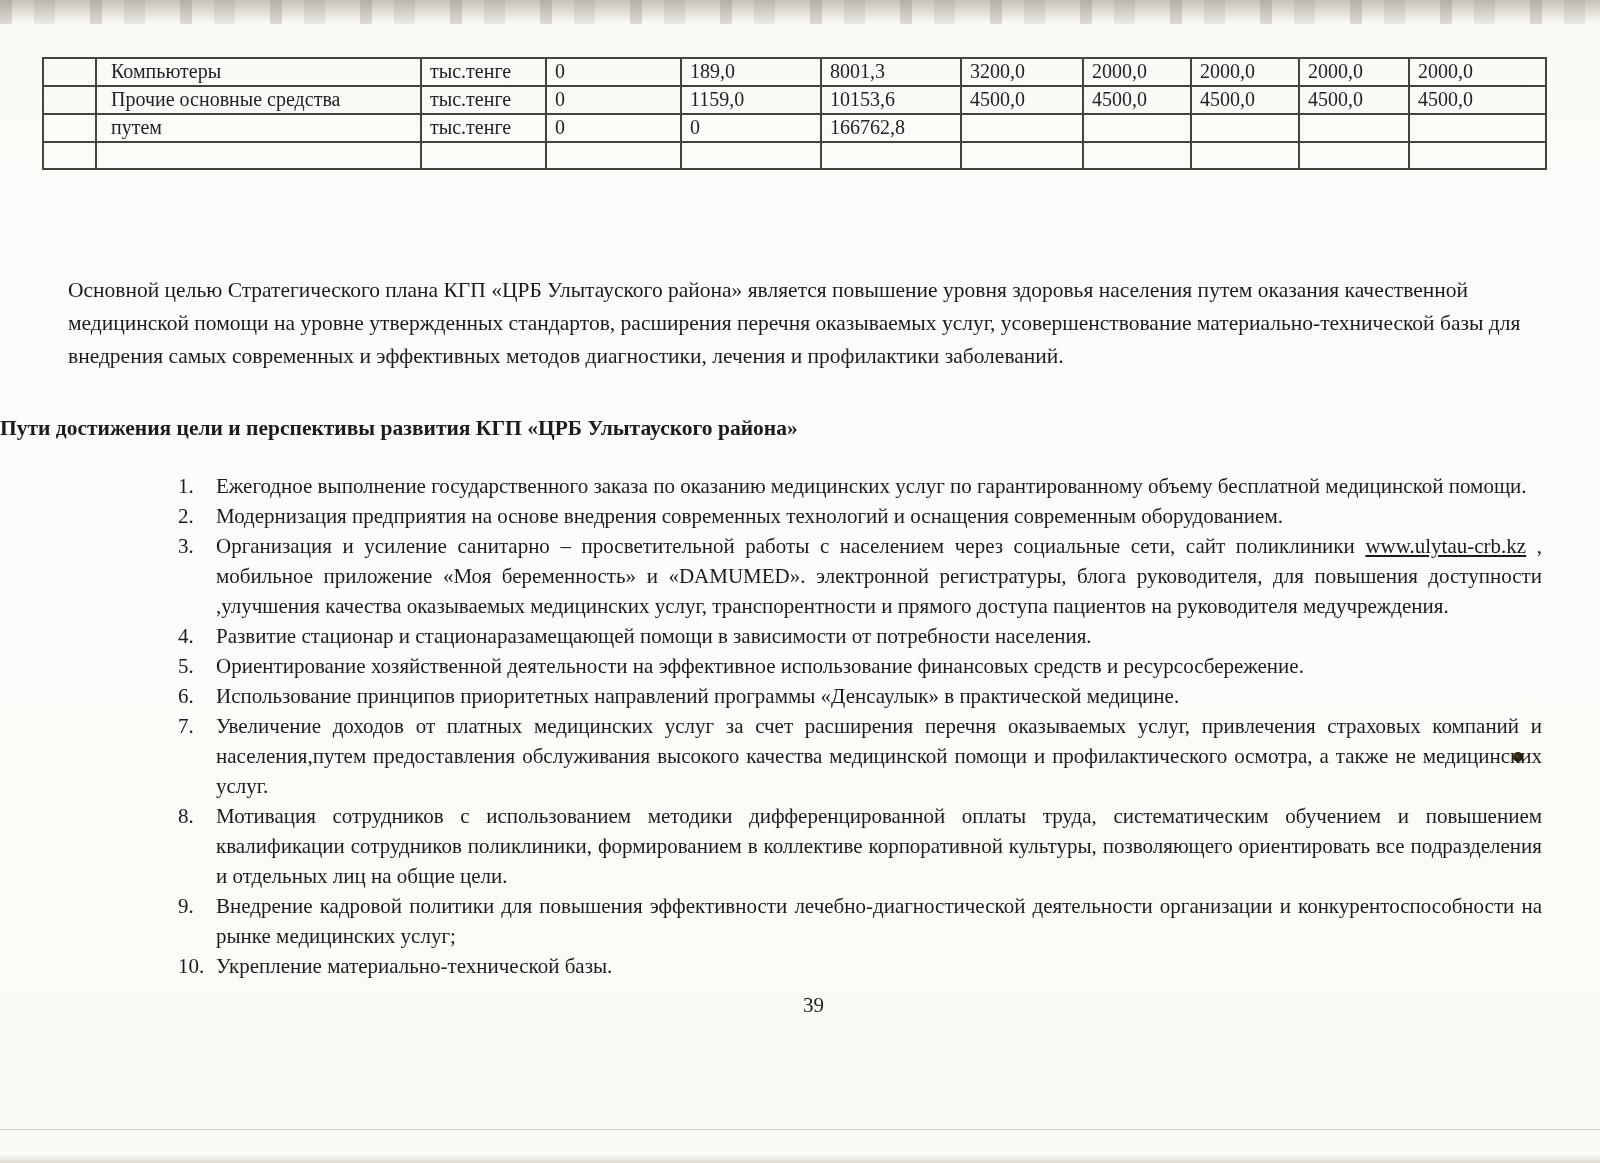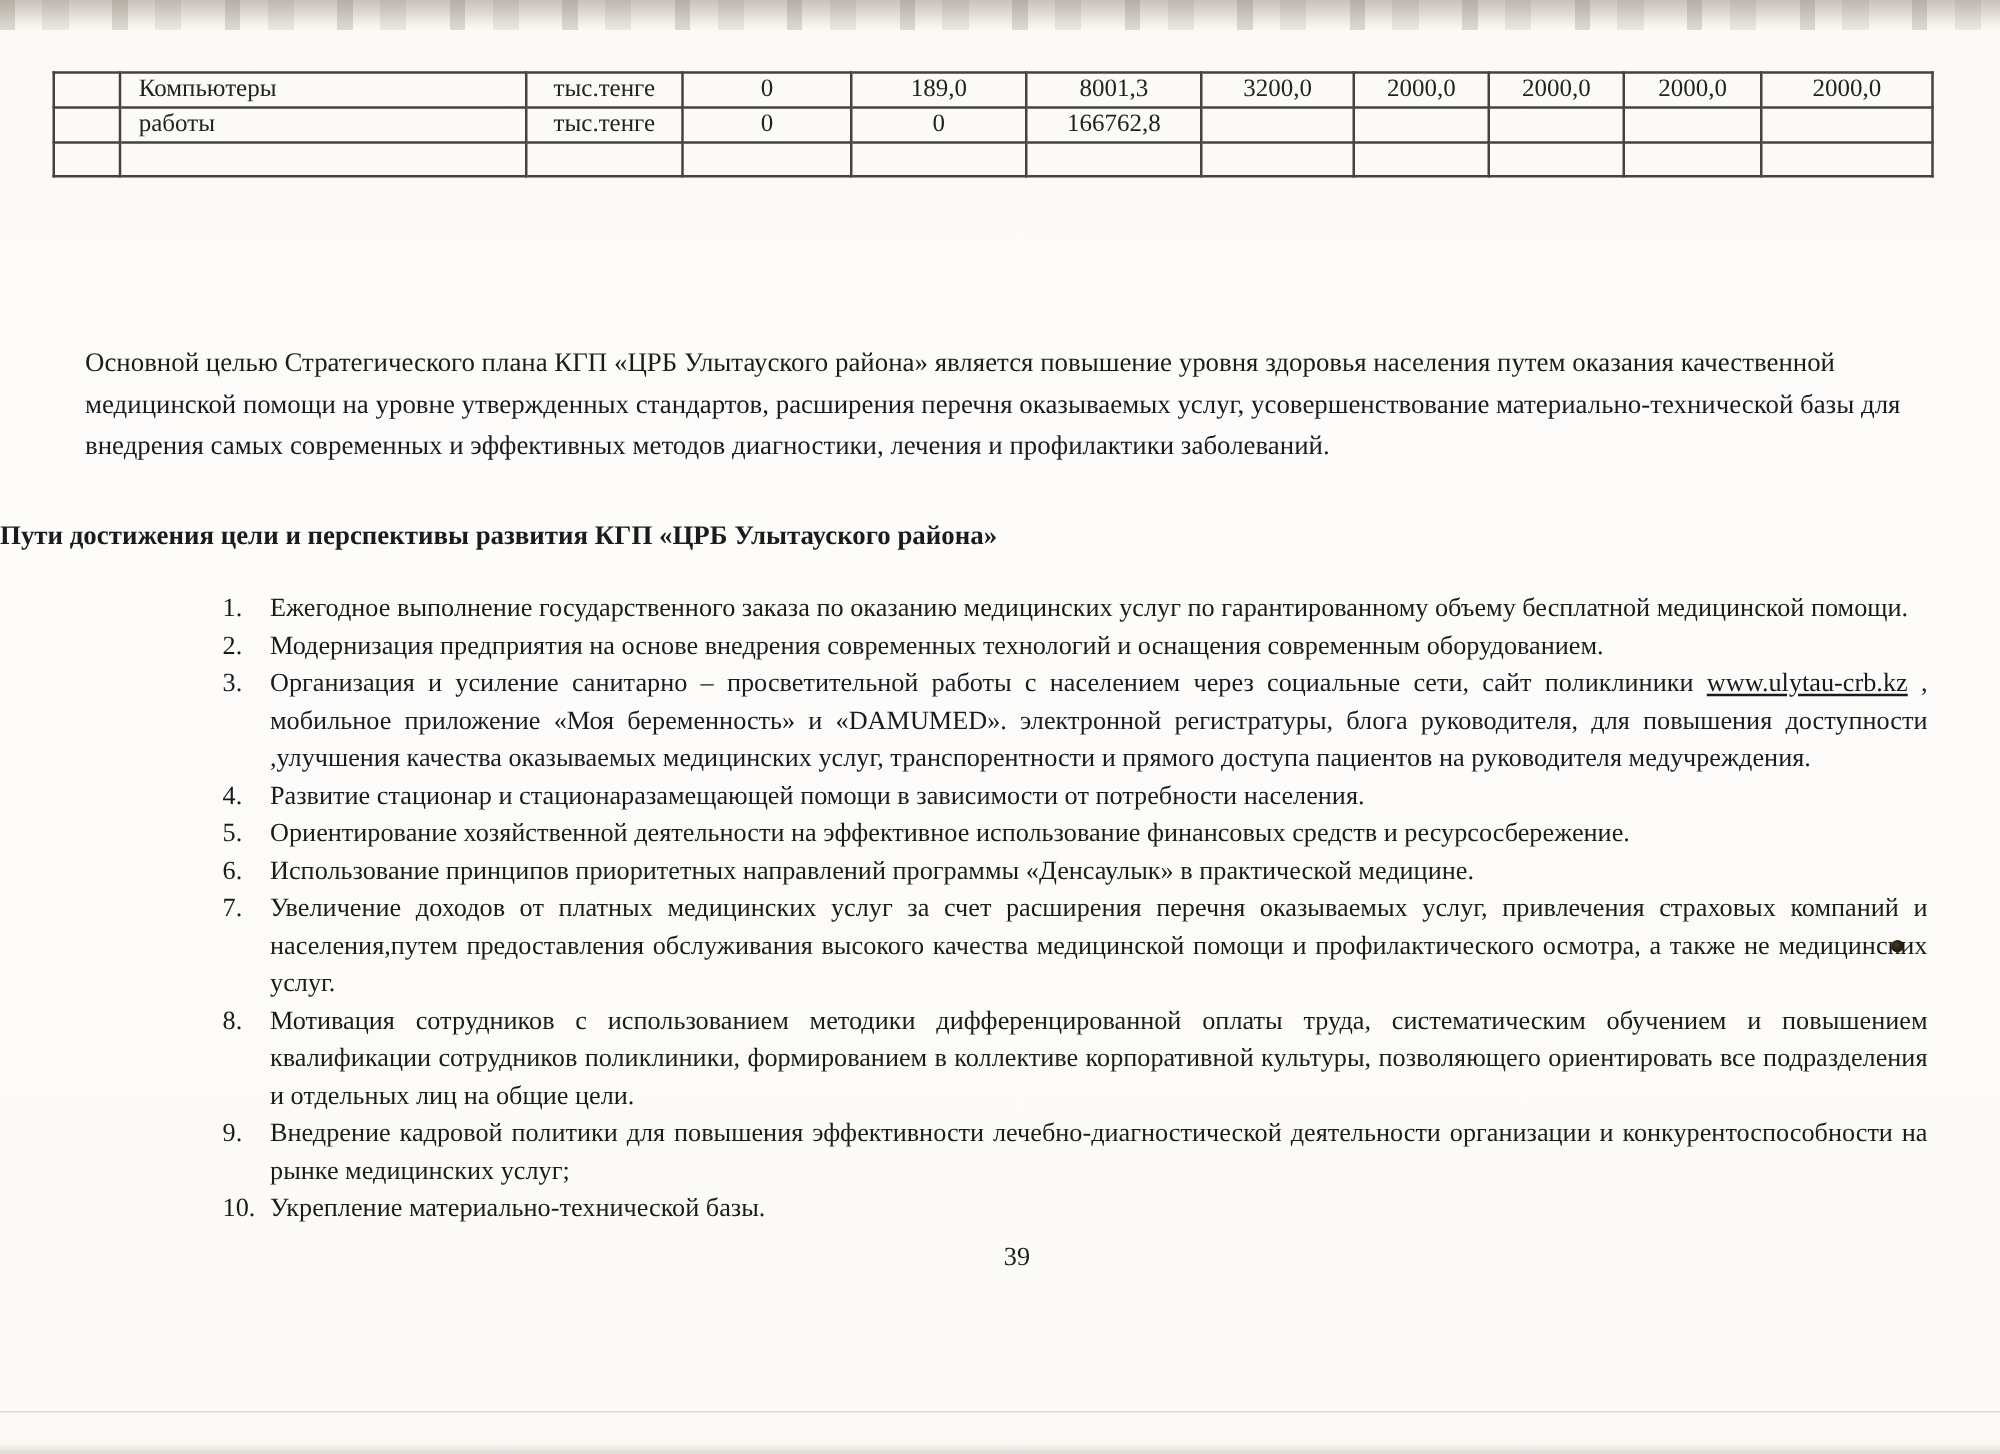--- a/index.html
+++ b/index.html
@@ -35,21 +35,21 @@
 
   
   .asset-table {
     position: absolute; left: 42px; top: 57px; width: 1503px;
     border-collapse: collapse; table-layout: fixed;
     font-size: 20px; color: #222;
   }
   .asset-table td {
     border: 2px solid #454340;
     padding: 1px 8px;
-    text-align: center; vertical-align: top;
+    text-align: left; vertical-align: top;
     overflow: hidden; white-space: nowrap;
   }
   .asset-table td.c-name { text-align: left; padding-left: 14px; white-space: normal; }
   .asset-table tr.r-std  { height: 28px; }
   .asset-table tr.r-tall { height: 56px; }
   .asset-table tr.r-end  { height: 27px; }
 
   
   .intro {
     position: absolute; left: 52px; top: 258px; width: 1466px;
@@ -108,21 +108,34 @@
       <td>189,0</td>
       <td>8001,3</td>
       <td>3200,0</td>
       <td>2000,0</td>
       <td>2000,0</td>
       <td>2000,0</td>
       <td>2000,0</td>
     </tr>
     <tr class="r-std">
       <td class="c-idx"></td>
-      <td class="c-name">работы</td>
+      <td class="c-name">Прочие основные средства</td>
+      <td>тыс.тенге</td>
+      <td>0</td>
+      <td>1159,0</td>
+      <td>10153,6</td>
+      <td>4500,0</td>
+      <td>4500,0</td>
+      <td>4500,0</td>
+      <td>4500,0</td>
+      <td>4500,0</td>
+    </tr>
+    <tr class="r-std">
+      <td class="c-idx"></td>
+      <td class="c-name">путем</td>
       <td>тыс.тенге</td>
       <td>0</td>
       <td>0</td>
       <td>166762,8</td>
       <td></td>
       <td></td>
       <td></td>
       <td></td>
       <td></td>
     </tr>

